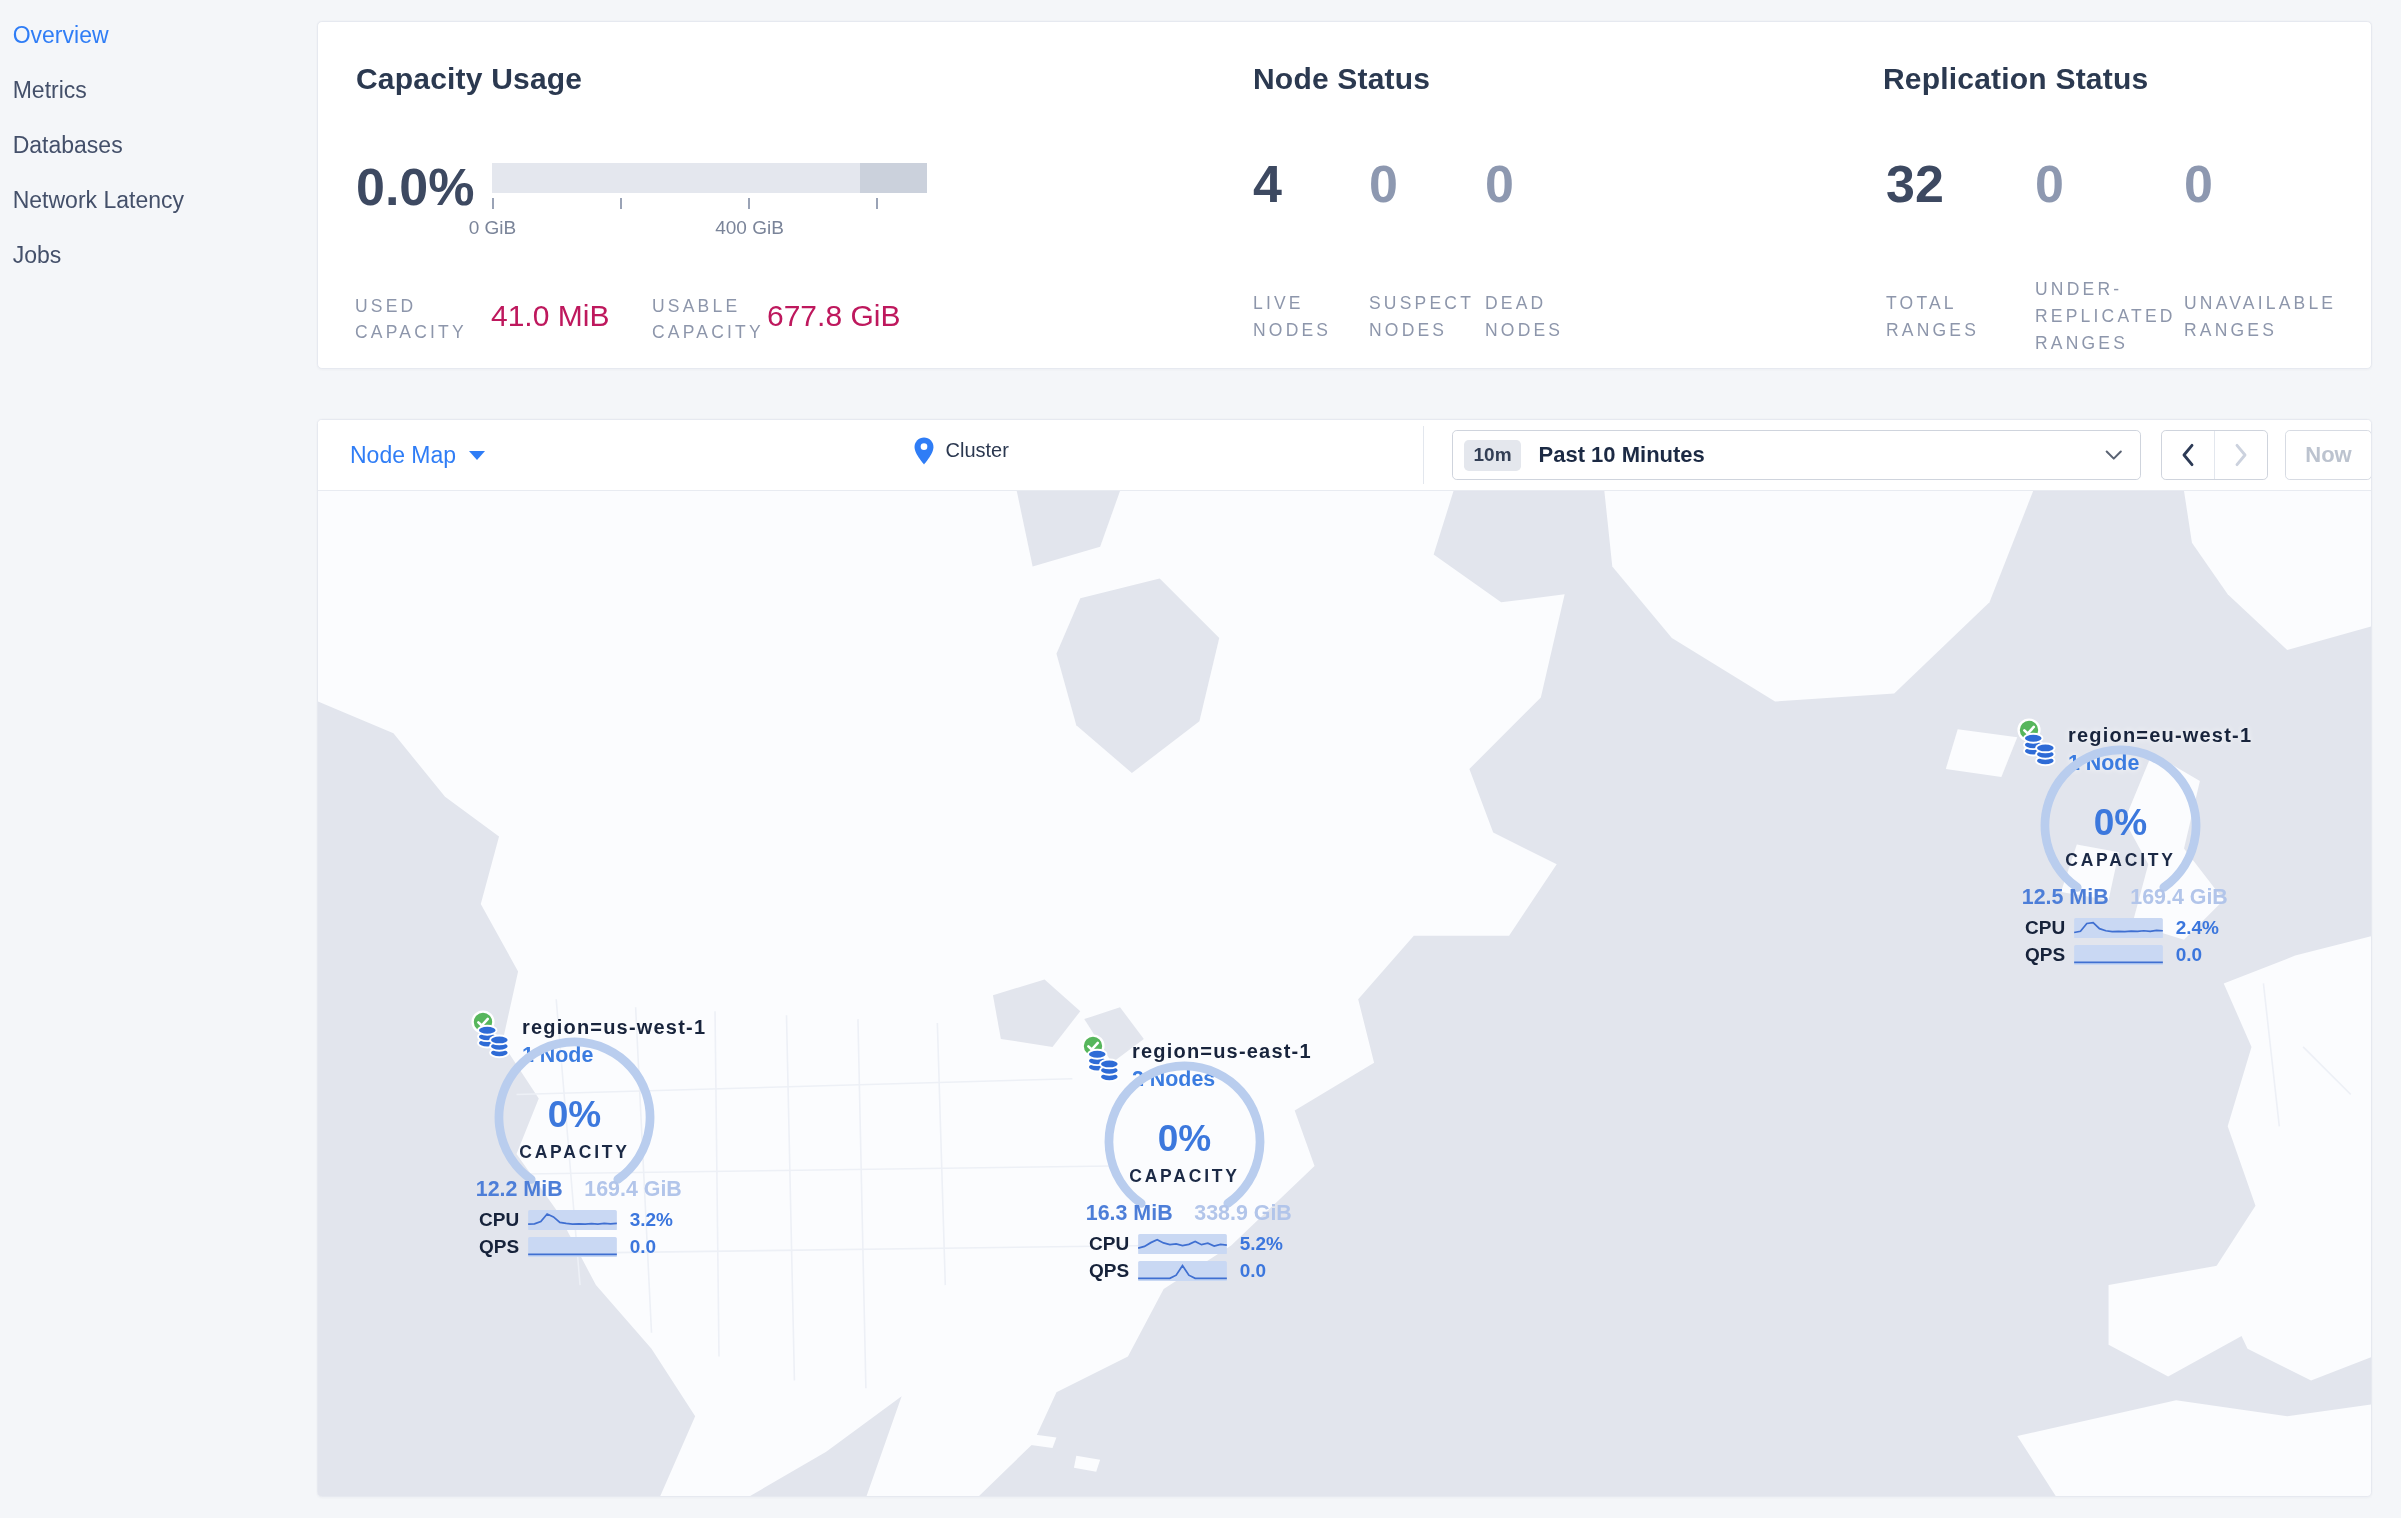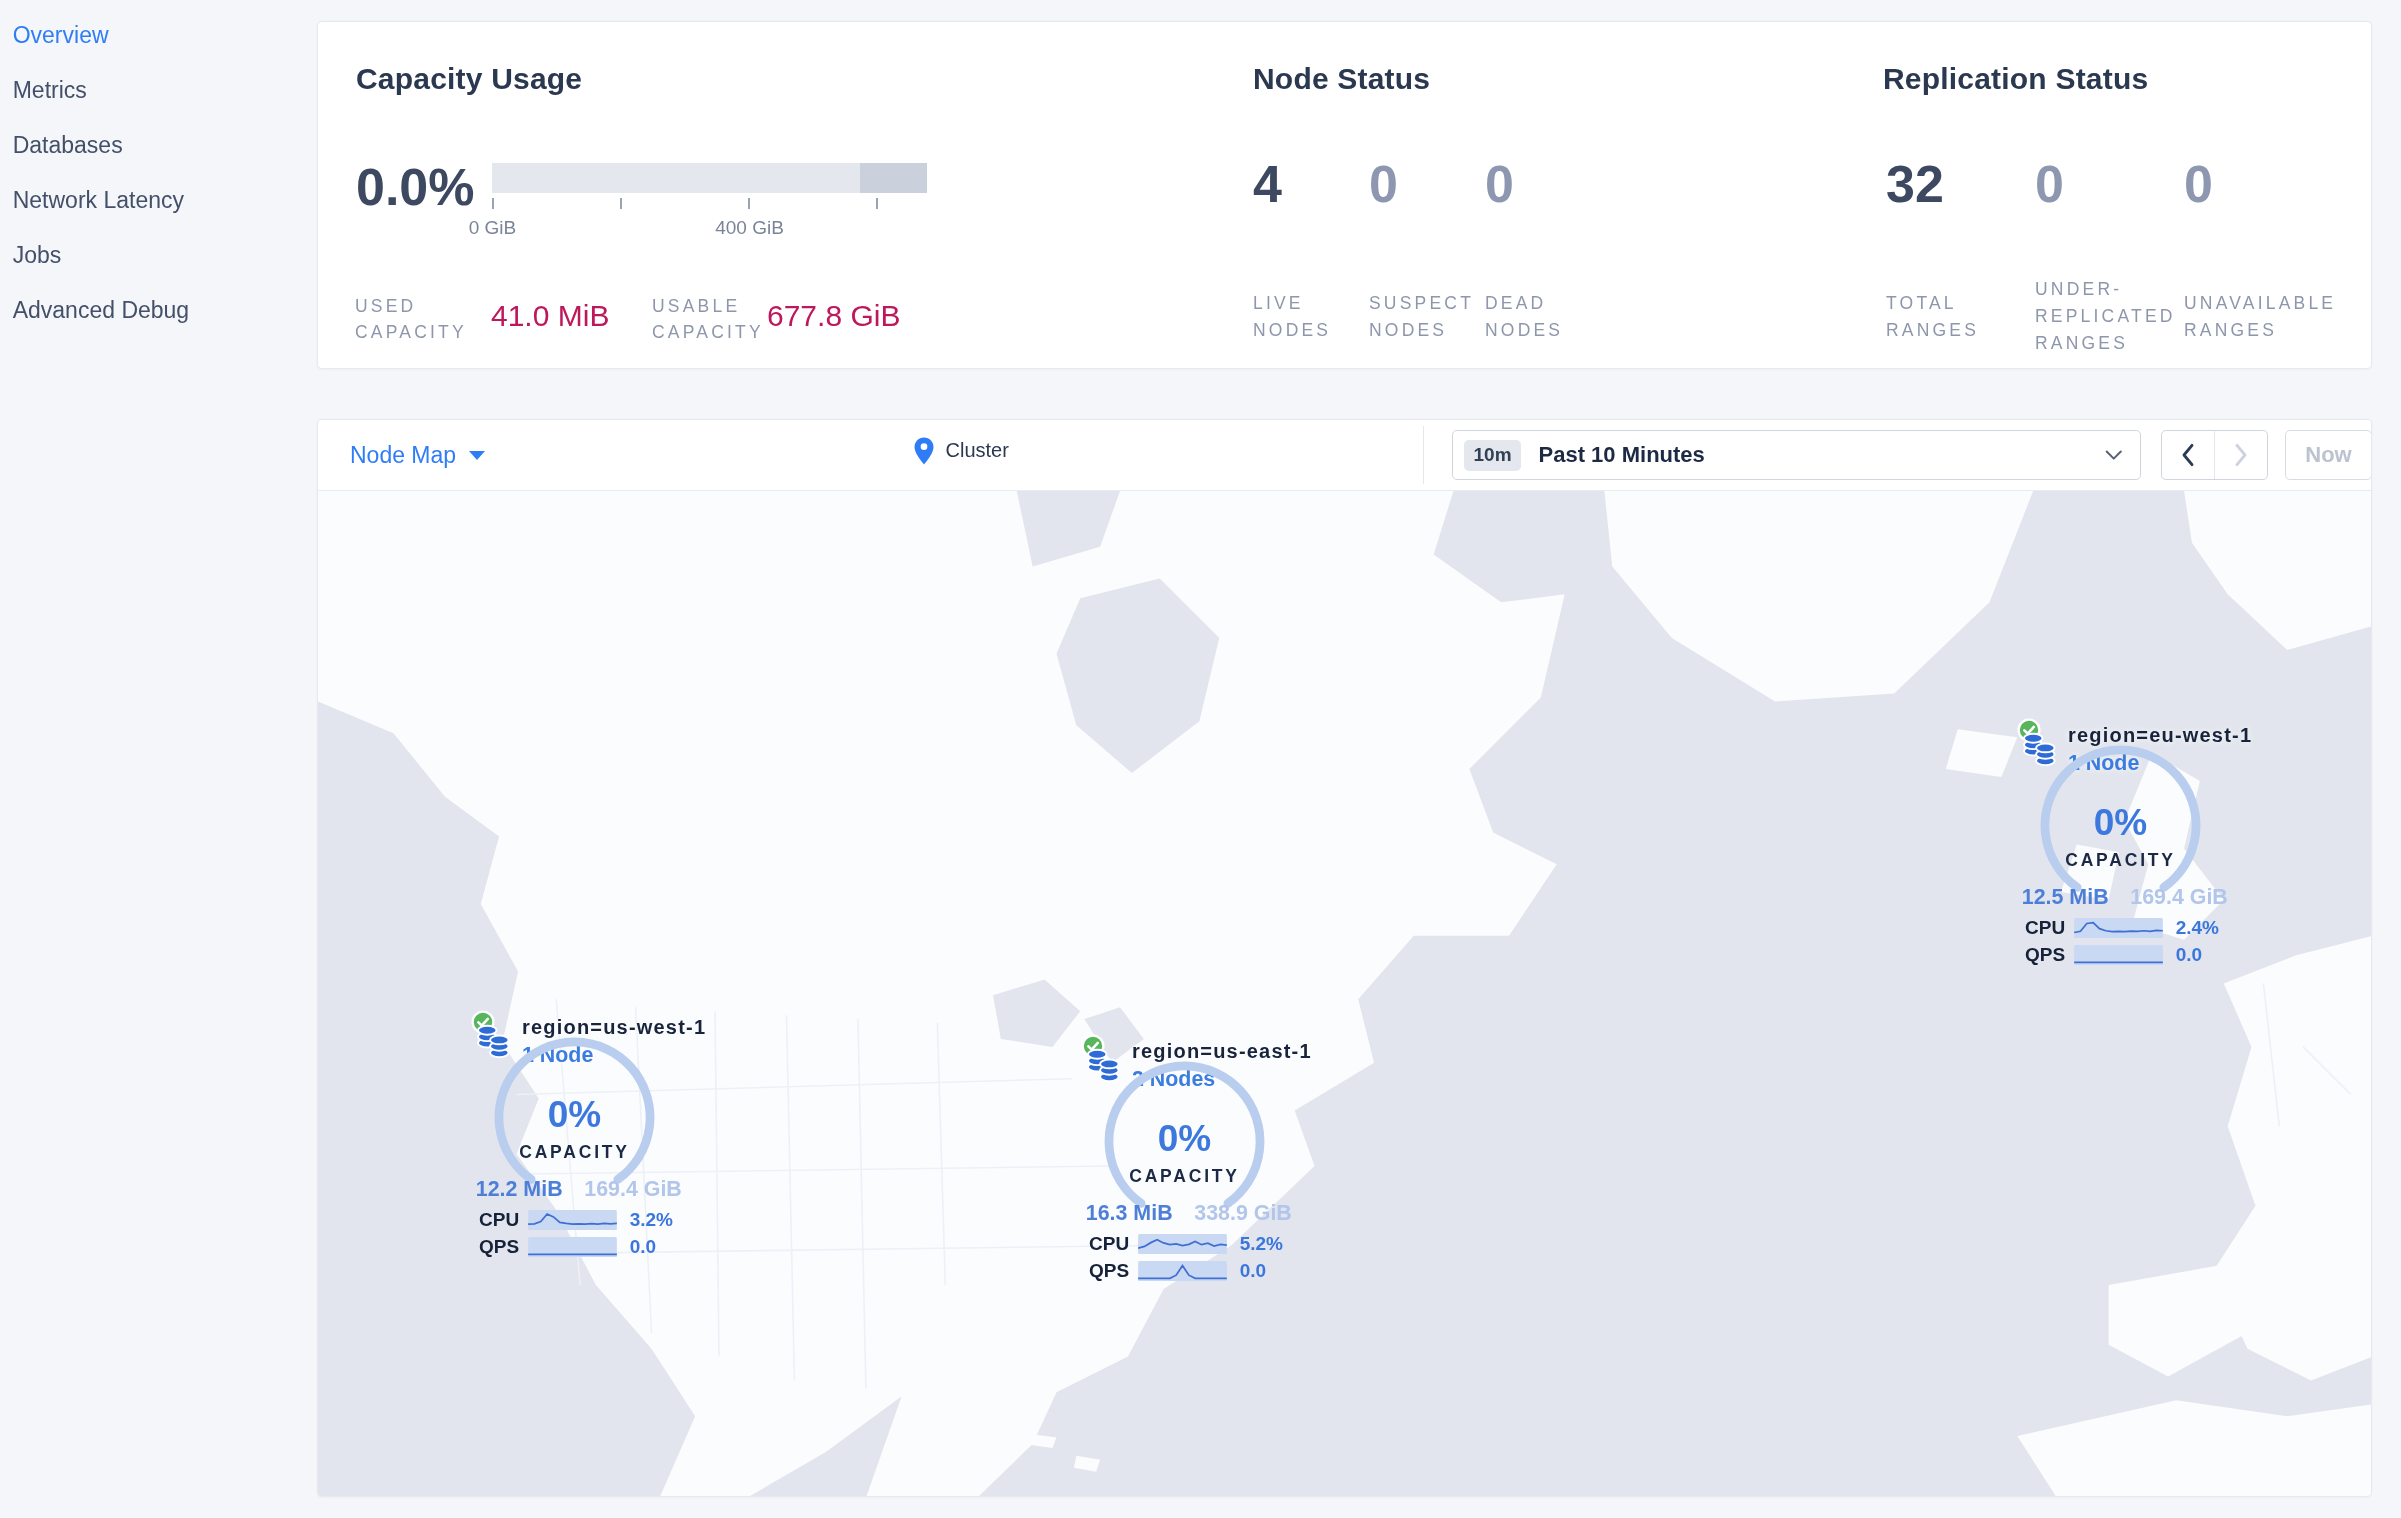--- a/index.html
+++ b/index.html
@@ -87,21 +87,20 @@
 </head>
 <body>
 
 <nav class="sidebar">
   <ul id="sidebar-list">
       <li class="active">Overview</li>
       <li>Metrics</li>
       <li>Databases</li>
       <li>Network Latency</li>
       <li>Jobs</li>
-      <li>Advanced Debug</li>
     </ul>
 </nav>
 
 <section class="card summary-card">
   <h2 class="sec-title" style="left:38px">Capacity Usage</h2>
   <h2 class="sec-title" style="left:935px">Node Status</h2>
   <h2 class="sec-title" style="left:1565px">Replication Status</h2>
 
   <div class="cap-pct">0.0%</div>
 

